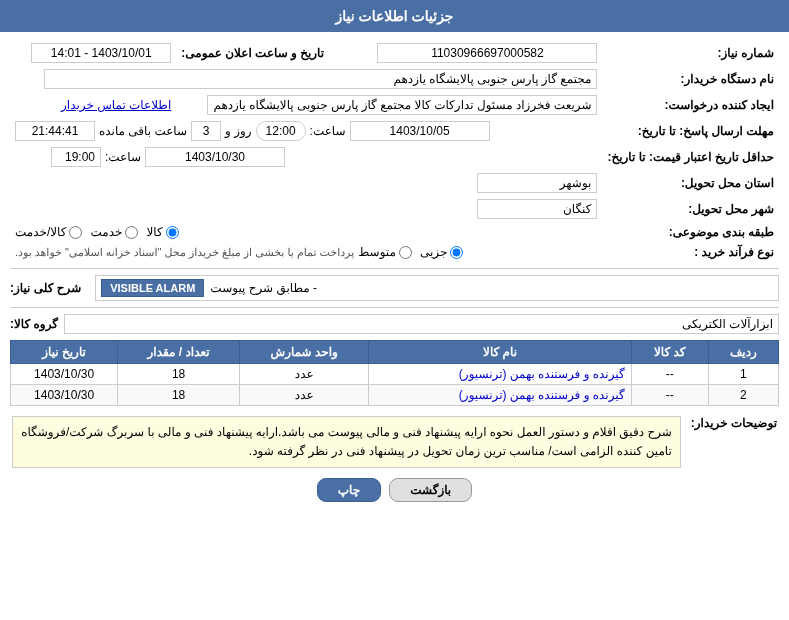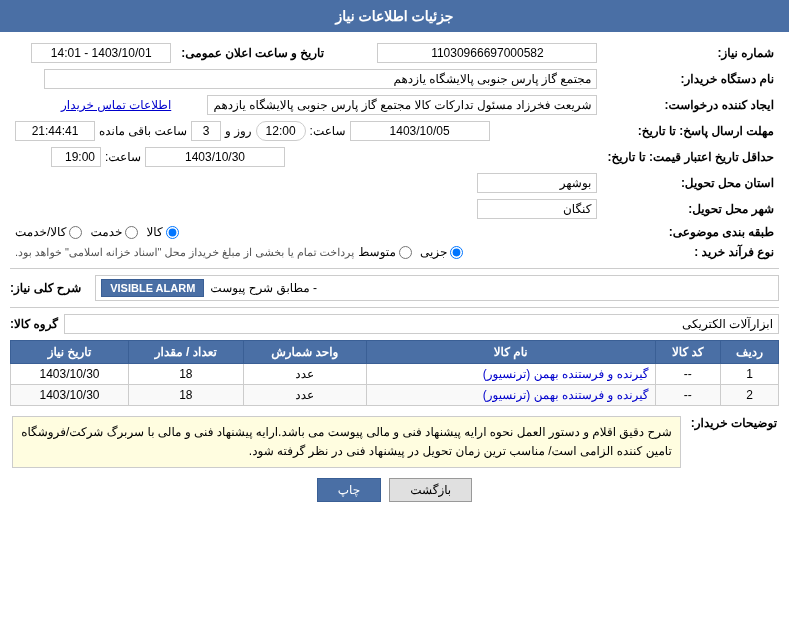--- a/index.html
+++ b/index.html
@@ -120,21 +120,21 @@
     .items-table {
       width: 100%;
       border-collapse: collapse;
       margin-bottom: 8px;
       font-size: 12px;
     }
     .items-table th {
       background: #4a6fa5;
       color: #fff;
       border: 1px solid #3a5f95;
-      padding: 4px 4px;
+      padding: 4px 10px;
       text-align: center;
     }
     .items-table td {
       border: 1px solid #ccc;
       padding: 3px 6px;
       text-align: center;
     }
     .items-table tr:nth-child(even) td {
       background: #f9f9f9;
     }
@@ -151,21 +151,22 @@
       justify-content: center;
       gap: 8px;
       margin-top: 8px;
     }
     .btn {
       padding: 4px 20px;
       font-size: 12px;
       font-family: Tahoma, Arial, sans-serif;
       cursor: pointer;
       border: 1px solid #999;
-      border-radius: 0;
+      border-radius: 9px;
+      font-weight: bold;
     }
     .btn-print {
       background: #4a6fa5;
       color: #fff;
       border-color: #3a5f95;
     }
     .btn-back {
       background: #e0e0e0;
       color: #000;
     }

